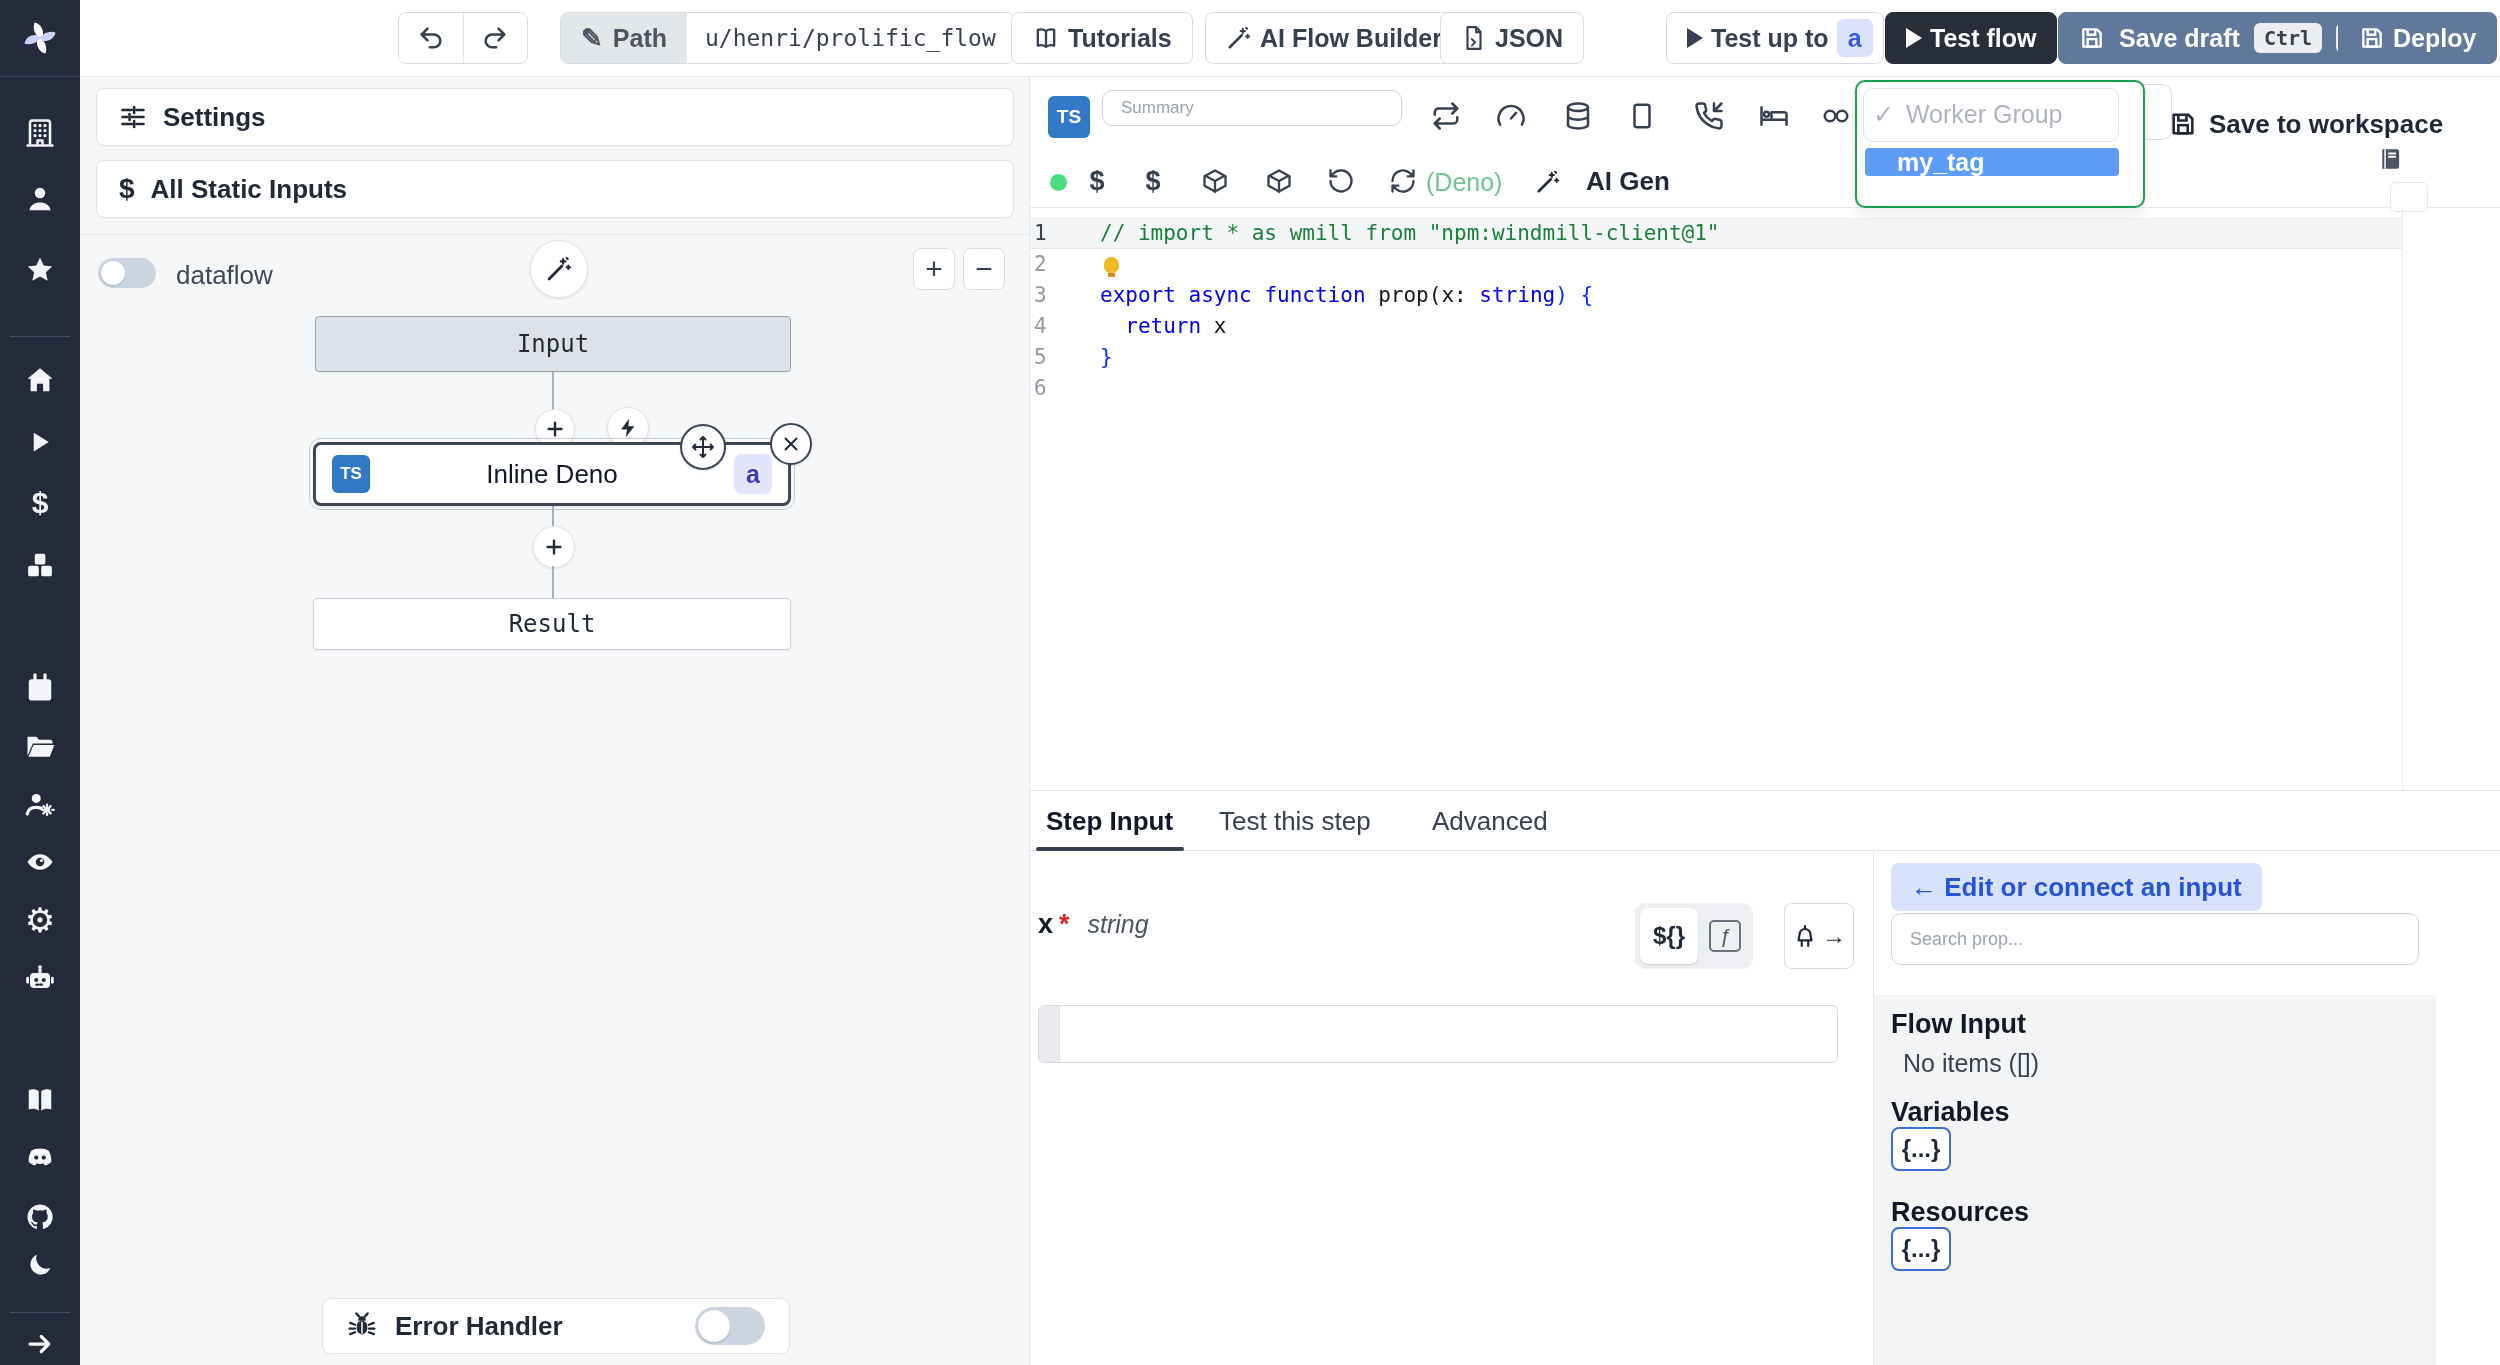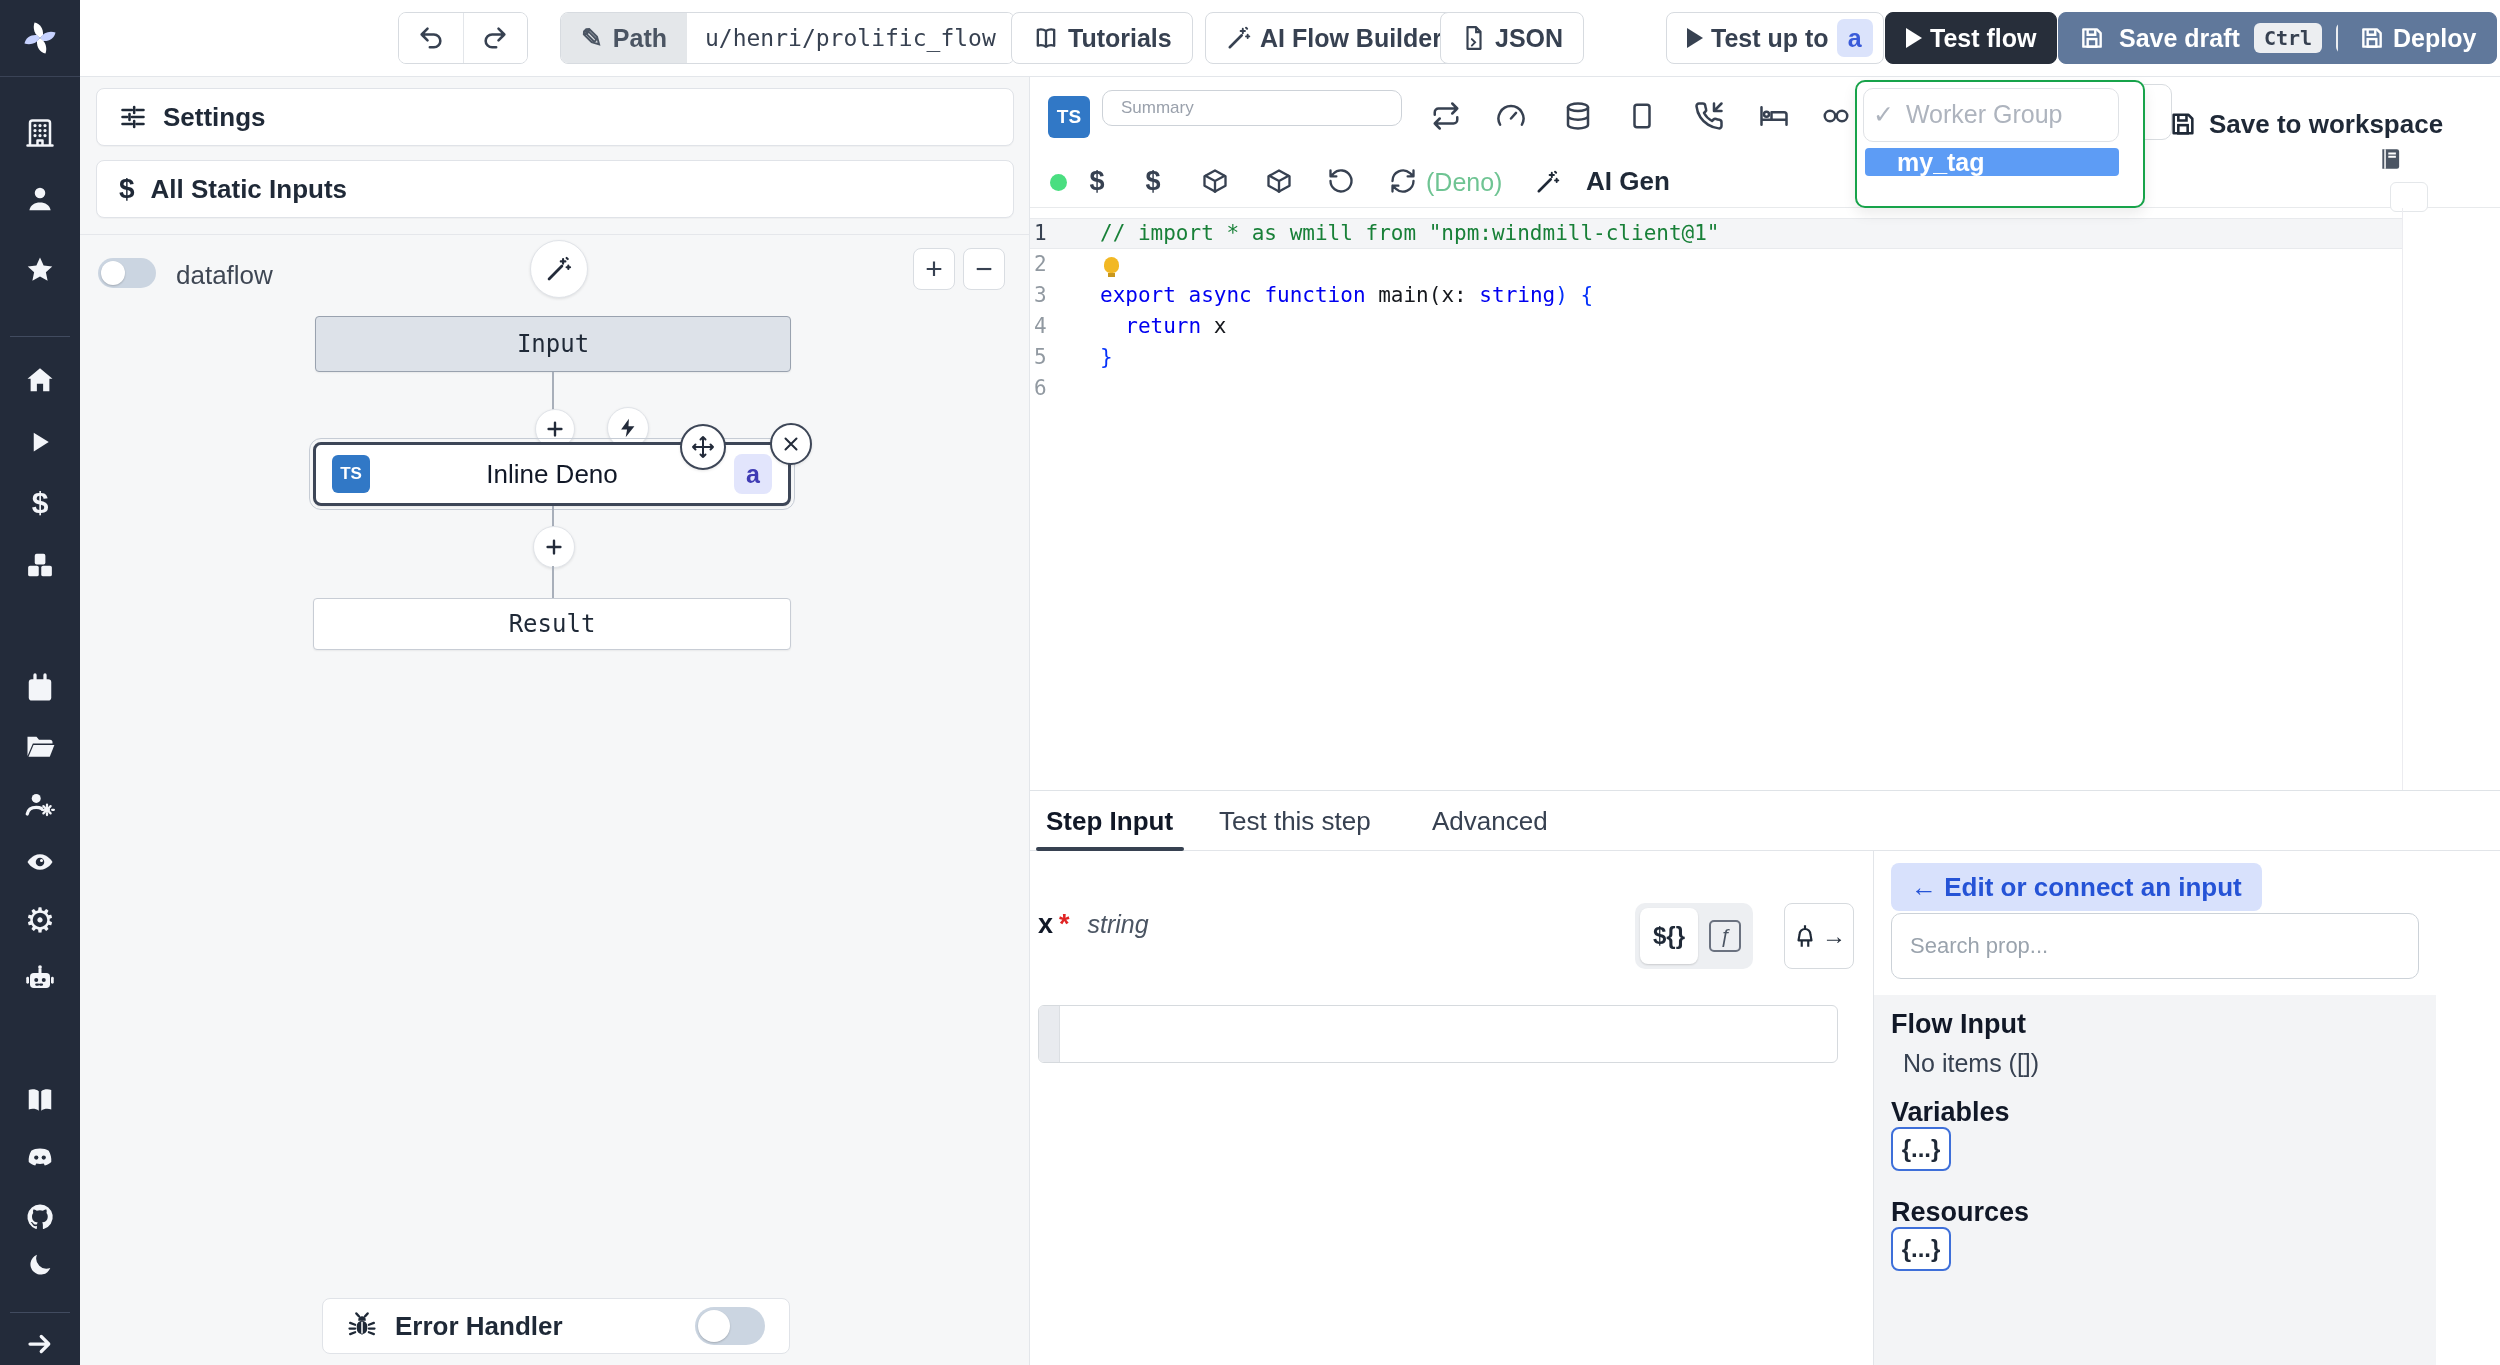--- a/index.html
+++ b/index.html
@@ -102,21 +102,21 @@
   .ftype{font-size:25px;font-style:italic;color:#4b5563;margin-left:12px}
   .tgl-group{position:absolute;left:605px;top:112px;height:66px;background:#edeff2;border-radius:10px;display:flex;align-items:center;padding:0 5px;box-sizing:border-box;gap:4px}
   .tgl-seg1{width:58px;height:56px;background:#fff;border-radius:8px;box-shadow:0 1px 2px rgba(0,0,0,.15);display:flex;align-items:center;justify-content:center;font-size:24px;font-weight:700;color:#1f2937;cursor:pointer}
   .tgl-seg2{width:46px;height:56px;display:flex;align-items:center;justify-content:center;cursor:pointer}
   .fnbox{width:28px;height:28px;border:2px solid #6b7280;border-radius:5px;display:flex;align-items:center;justify-content:center;font-size:20px;color:#4b5563;font-style:italic}
   .plugbtn{position:absolute;left:754px;top:112px;width:70px;height:66px;border:1px solid #d6dade;border-radius:8px;background:#fff;display:flex;align-items:center;justify-content:center;gap:4px;color:#1f2937;cursor:pointer;box-sizing:border-box}
   .valinput{position:absolute;left:8px;top:214px;width:800px;height:58px;border:1px solid #d6dade;border-radius:6px;background:#fff;box-sizing:border-box;display:flex;overflow:hidden;cursor:text}
   .valinput .strip{width:20px;background:#e9ebef;border-right:1px solid #dcdfe3}
   .connect{position:absolute;left:843px;top:60px;width:627px;height:515px;border-left:1px solid #e2e5e9;box-sizing:border-box}
   .backpill{position:absolute;left:17px;top:12px;height:48px;background:#d8e1fc;border-radius:8px;display:flex;align-items:center;padding:0 20px;font-size:26px;font-weight:600;color:#2553d6;cursor:pointer;gap:10px}
-  .searchin{position:absolute;left:17px;top:62px;width:528px;height:66px;box-sizing:border-box;border:1px solid #ccd2d8;border-radius:10px;padding:0 18px;font-size:22px;outline:none;font-family:"Liberation Sans",sans-serif}
+  .searchin{position:absolute;left:17px;top:62px;width:528px;height:52px;box-sizing:border-box;border:1px solid #ccd2d8;border-radius:10px;padding:0 18px;font-size:18px;outline:none;font-family:"Liberation Sans",sans-serif}
   .searchin::placeholder{color:#9aa3ad}
   .graybg{position:absolute;left:0;top:144px;width:562px;height:371px;background:#f3f4f6}
   .sechead{position:absolute;left:17px;font-size:27px;font-weight:700;color:#111827}
   .secempty{position:absolute;left:29px;font-size:25px;color:#374151}
   .jsonbadge{position:absolute;left:17px;width:60px;height:44px;border:2px solid #3e6fd9;border-radius:8px;background:#fff;display:flex;align-items:center;justify-content:center;font-size:24px;font-weight:600;color:#1f2937;cursor:pointer;box-sizing:border-box}
 </style>
 </head>
 <body>
 
 <svg width="0" height="0" style="position:absolute">
@@ -654,21 +654,21 @@
           <div class="code-line active">
             <span class="gut">1</span>
             <span class="ct"><span class="tk-cmt">// import * as wmill from "npm:windmill-client@1"</span></span>
           </div>
           <div class="code-line">
             <span class="gut">2</span>
             <span class="ct"><span class="bulb"></span></span>
           </div>
           <div class="code-line">
             <span class="gut">3</span>
-            <span class="ct"><span class="tk-kw">export</span><span class="tk-pl"> </span><span class="tk-kw">async</span><span class="tk-pl"> </span><span class="tk-kw">function</span><span class="tk-pl"> main(x: </span><span class="tk-kw">string</span><span class="tk-br">) {</span></span>
+            <span class="ct"><span class="tk-kw">export</span><span class="tk-pl"> </span><span class="tk-kw">async</span><span class="tk-pl"> </span><span class="tk-kw">function</span><span class="tk-pl"> prop(x: </span><span class="tk-kw">string</span><span class="tk-br">) {</span></span>
           </div>
           <div class="code-line">
             <span class="gut">4</span>
             <span class="ct"><span class="tk-pl">  </span><span class="tk-kw">return</span><span class="tk-pl"> x</span></span>
           </div>
           <div class="code-line">
             <span class="gut">5</span>
             <span class="ct"><span class="tk-br">}</span></span>
           </div>
           <div class="code-line">

